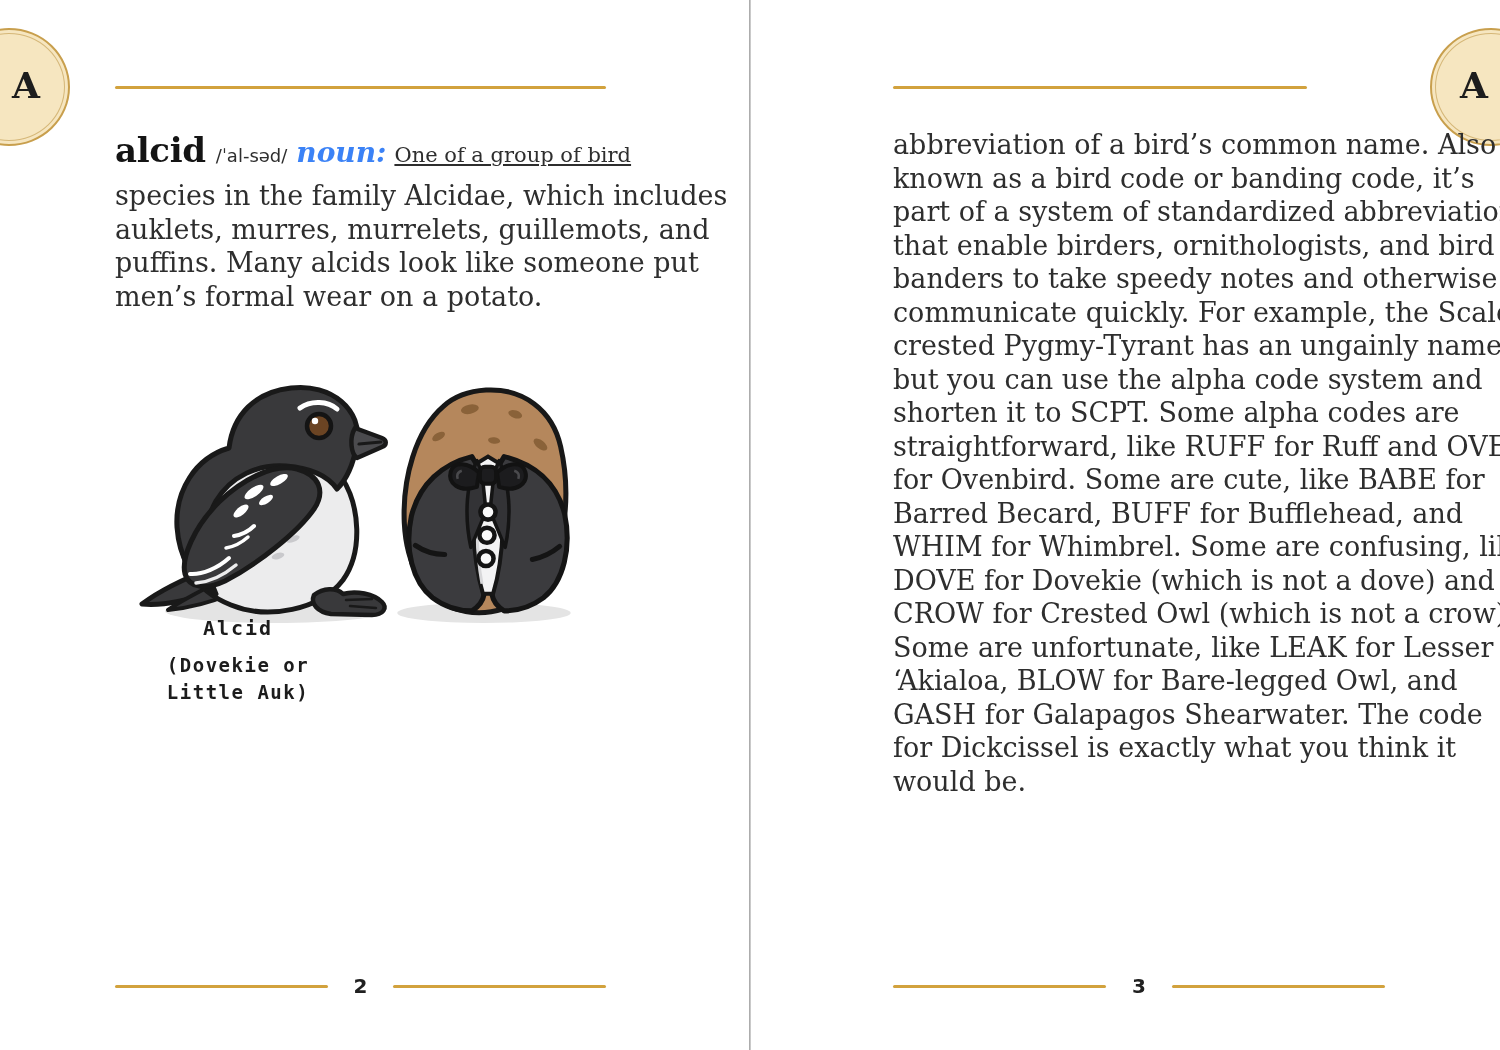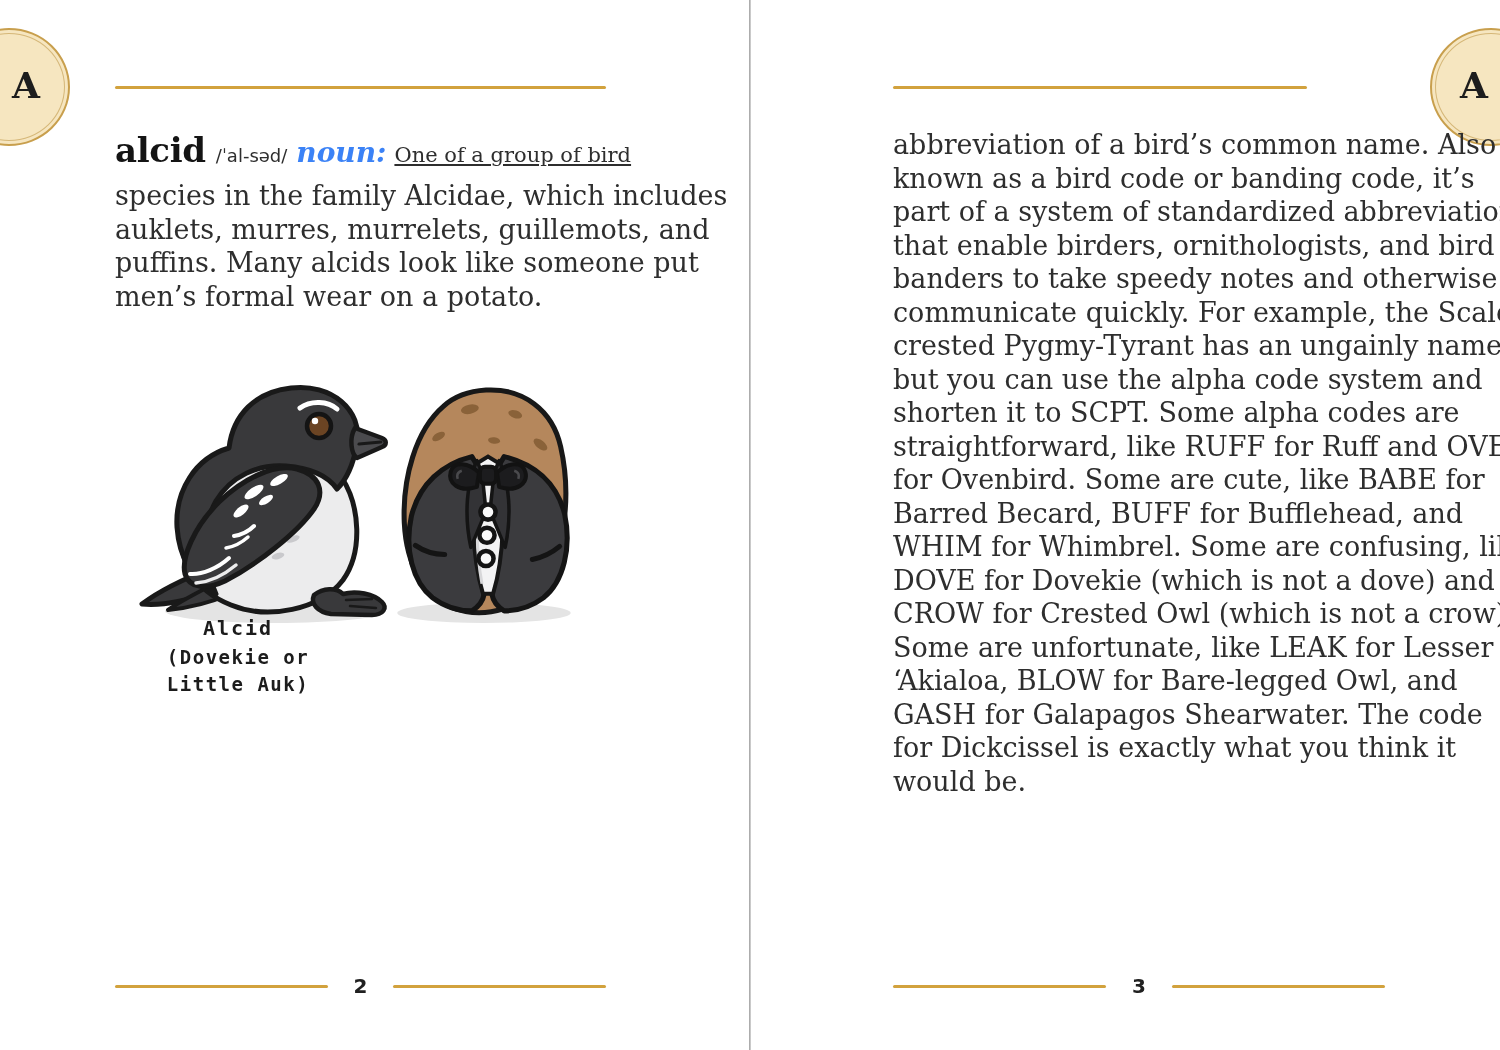--- a/index.html
+++ b/index.html
@@ -64,21 +64,21 @@
   .bird-svg   { position:absolute; left:14px;  top:0;    width:264px; height:260px; }
   .potato-svg { position:absolute; left:266px; top:14px; width:212px; height:242px; }
   .caption {
     position:absolute; text-align:center; color:#1c1c1c;
     font-family:"DejaVu Sans Mono", monospace; font-weight:bold;
   }
   .caption-alcid  { left:18px;  top:248px; width:210px; }
   .caption-potato { left:265px; top:252px; width:170px; }
   .caption-title { font-size:20px; letter-spacing:2px; }
   .caption-sub   { font-size:19px; letter-spacing:1.5px; line-height:27px;
-                   white-space:pre-line; margin-top:4px; }
+                   white-space:pre-line; margin-top:12px; }
 
   
   .footer { position:absolute; top:976px; display:flex; align-items:center; gap:26px; }
   .page-left  .footer { left:115px; width:491px; }
   .page-right .footer { left:142px; width:492px; }
   .footer-rule { flex:1; height:3px; background:#d2a23d; border-radius:2px; }
   .page-num {
     font-family:"DejaVu Sans", sans-serif; font-weight:bold;
     font-size:20px; color:#202020; line-height:1;
   }

